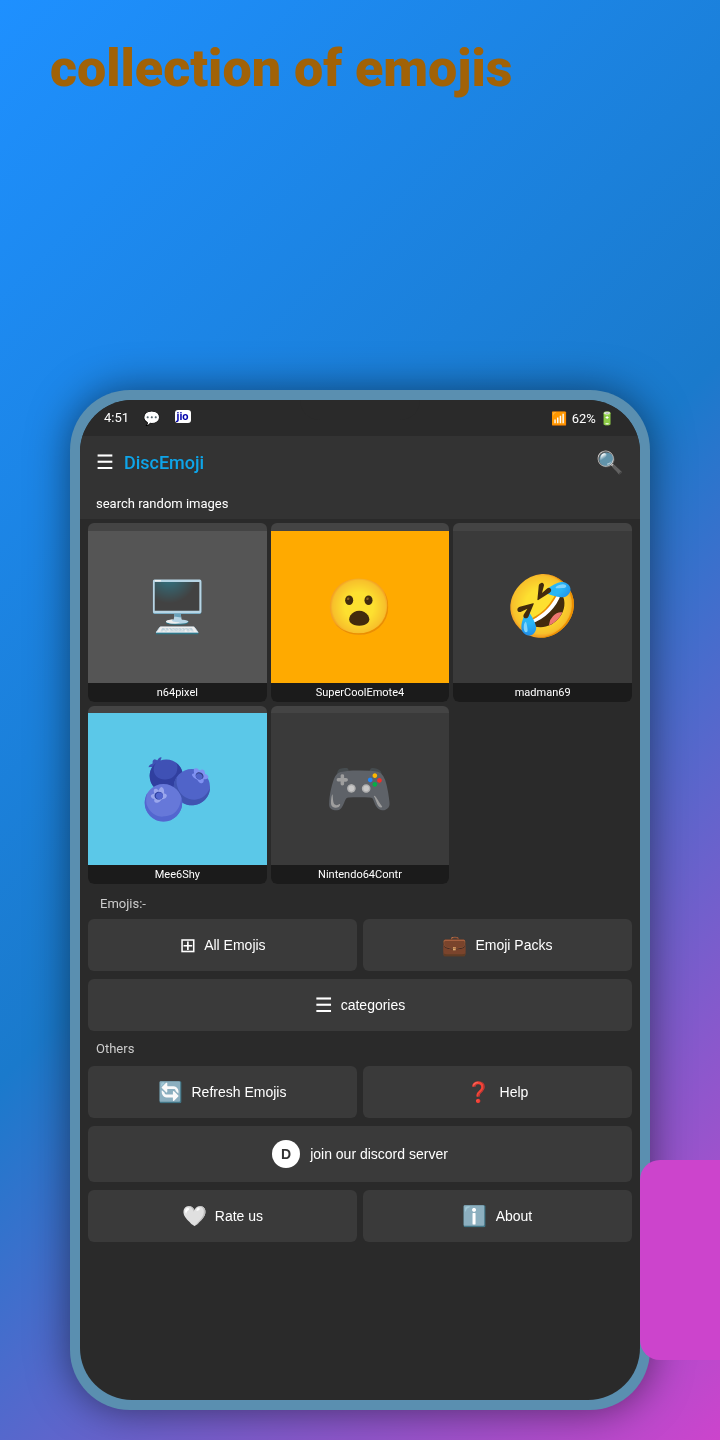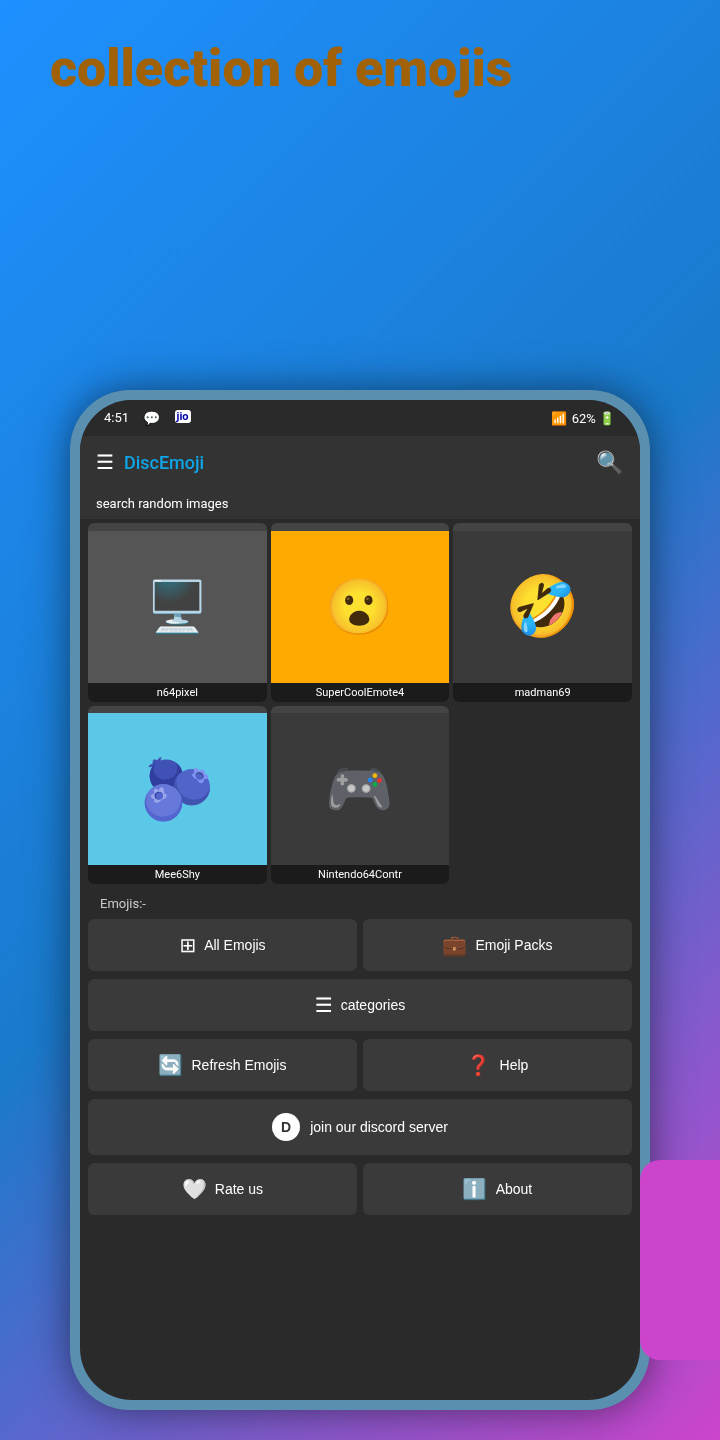--- a/index.html
+++ b/index.html
@@ -305,20 +305,21 @@
       </button>
     </div>
 
     <div class="btn-grid-1">
       <button class="menu-btn">
         <span class="menu-btn-icon">☰</span>
         <span>categories</span>
       </button>
     </div>
 
+    <div class="others-label">Others</div>
 
     <div class="bottom-btns-2">
       <button class="menu-btn">
         <span class="menu-btn-icon">🔄</span>
         <span>Refresh Emojis</span>
       </button>
       <button class="menu-btn">
         <span class="menu-btn-icon">❓</span>
         <span>Help</span>
       </button>

